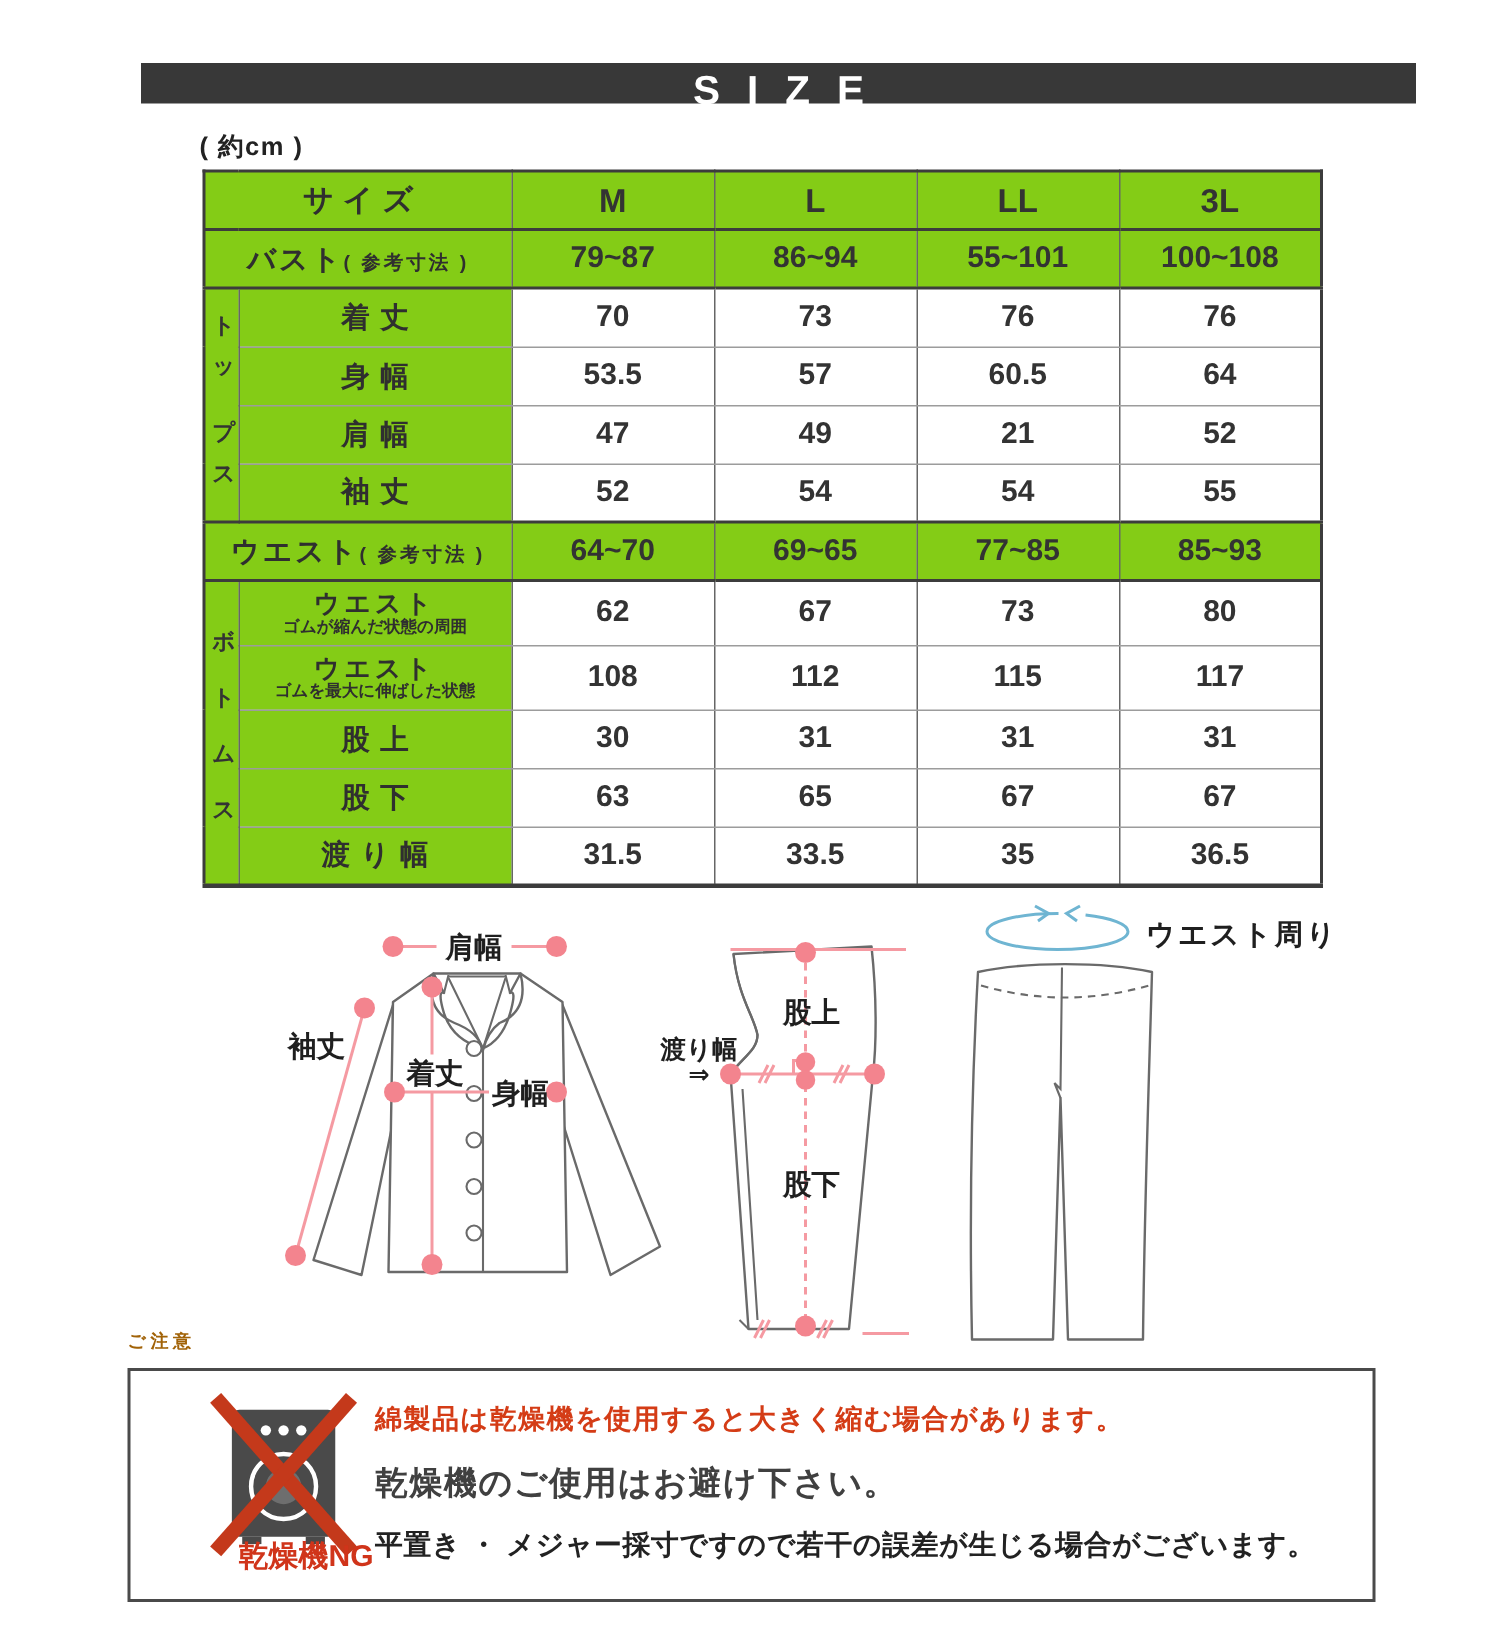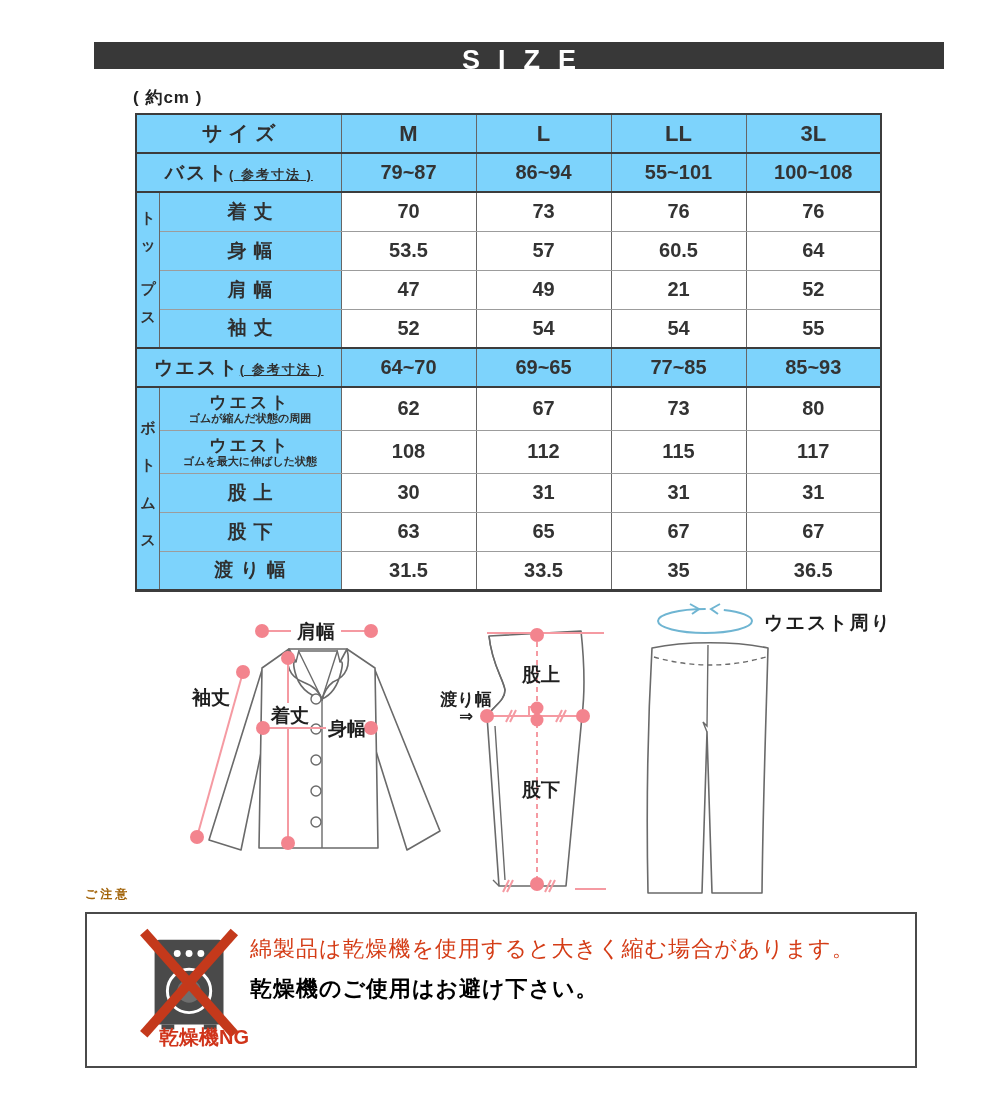--- a/index.html
+++ b/index.html
@@ -24,26 +24,26 @@
     border:2px solid #3c3c3c;border-bottom-width:3px;
   }
   table.size td{
     border-left:1px solid #666;border-right:1px solid #666;
     border-top:1px solid #9c9c9c;border-bottom:1px solid #9c9c9c;
     text-align:center;vertical-align:middle;padding:0;
   }
   tr.sec td{border-top:2px solid #3c3c3c;}
   tr.r{height:39px;}
   tr.r-tall{height:43px;}
-  .cell-gray{background:#7dd3fc;}
+  .cell-gray{background:#84cc16;}
   .corner-label{font-size:20px;font-weight:bold;letter-spacing:6px;text-indent:6px;}
   .col-head{font-size:22px;font-weight:bold;color:#333;}
   .row-label{font-size:19px;font-weight:bold;letter-spacing:7px;text-indent:7px;white-space:nowrap;}
   .ref-label{font-size:19px;font-weight:bold;letter-spacing:2px;white-space:nowrap;}
-  .ref-label .paren{font-size:13px;font-weight:bold;text-decoration:underline;}
+  .ref-label .paren{font-size:13px;font-weight:bold;}
   .val{font-size:20px;font-weight:bold;color:#333;margin-top:15px;}
   .sub-main{font-size:17px;font-weight:bold;letter-spacing:3px;line-height:19px;}
   .sub-note{font-size:11px;font-weight:bold;line-height:12px;}
   .group-cell span{
     display:inline-block;writing-mode:vertical-rl;text-orientation:upright;
     font-size:15px;font-weight:bold;color:#333;
   }
   .group-cell span.g-tops{letter-spacing:17px;}
   .group-cell span.g-bottoms{letter-spacing:22px;}
   
@@ -61,22 +61,22 @@
   }
   .caution-box{
     position:absolute;left:85px;top:912px;width:828px;height:152px;
     border:2px solid #4a4a4a;background:#fff;
   }
   .dryer-wrap{position:absolute;left:50px;top:12px;width:110px;height:128px;}
   .dryer-ng{
     position:absolute;left:44px;top:110px;width:146px;text-align:center;
     color:#d0341a;font-size:20px;font-weight:bold;
   }
-  .c-line1{position:absolute;left:163px;top:20px;width:650px;color:#d43c16;font-size:22px;font-weight:normal;letter-spacing:1px;}
-  .c-line2{position:absolute;left:163px;top:60px;width:650px;color:#000000;font-size:22px;font-weight:bold;letter-spacing:1px;}
+  .c-line1{position:absolute;left:163px;top:20px;width:650px;color:#d43c16;font-size:18px;font-weight:bold;letter-spacing:1px;}
+  .c-line2{position:absolute;left:163px;top:60px;width:650px;color:#404040;font-size:22px;font-weight:bold;letter-spacing:1px;}
   .c-line3{position:absolute;left:163px;top:103px;width:660px;color:#222;font-size:18.5px;font-weight:bold;letter-spacing:0.5px;}
 </style>
 </head>
 <body>
 
 <div class="page">
 
   <div class="banner">SIZE</div>
   <div class="unit-note">( 約cm )</div>
 
@@ -296,15 +296,16 @@
       <rect x="24" y="100" width="13" height="5" fill="#4a4a4a"></rect>
         <rect x="67" y="100" width="13" height="5" fill="#4a4a4a"></rect>
       <g stroke="#c4391b" stroke-width="10" stroke-linecap="butt">
         <line x1="6" y1="6" x2="98" y2="110"></line>
         <line x1="98" y1="6" x2="6" y2="110"></line>
       </g>
     </svg>
     <div class="dryer-ng">乾燥機NG</div>
     <div class="c-line1">綿製品は乾燥機を使用すると大きく縮む場合があります。</div>
     <div class="c-line2">乾燥機のご使用はお避け下さい。</div>
+    <div class="c-line3">平置き ・ メジャー採寸ですので若干の誤差が生じる場合がございます。</div>
   </div>
 
 </div>
 
 </body></html>

